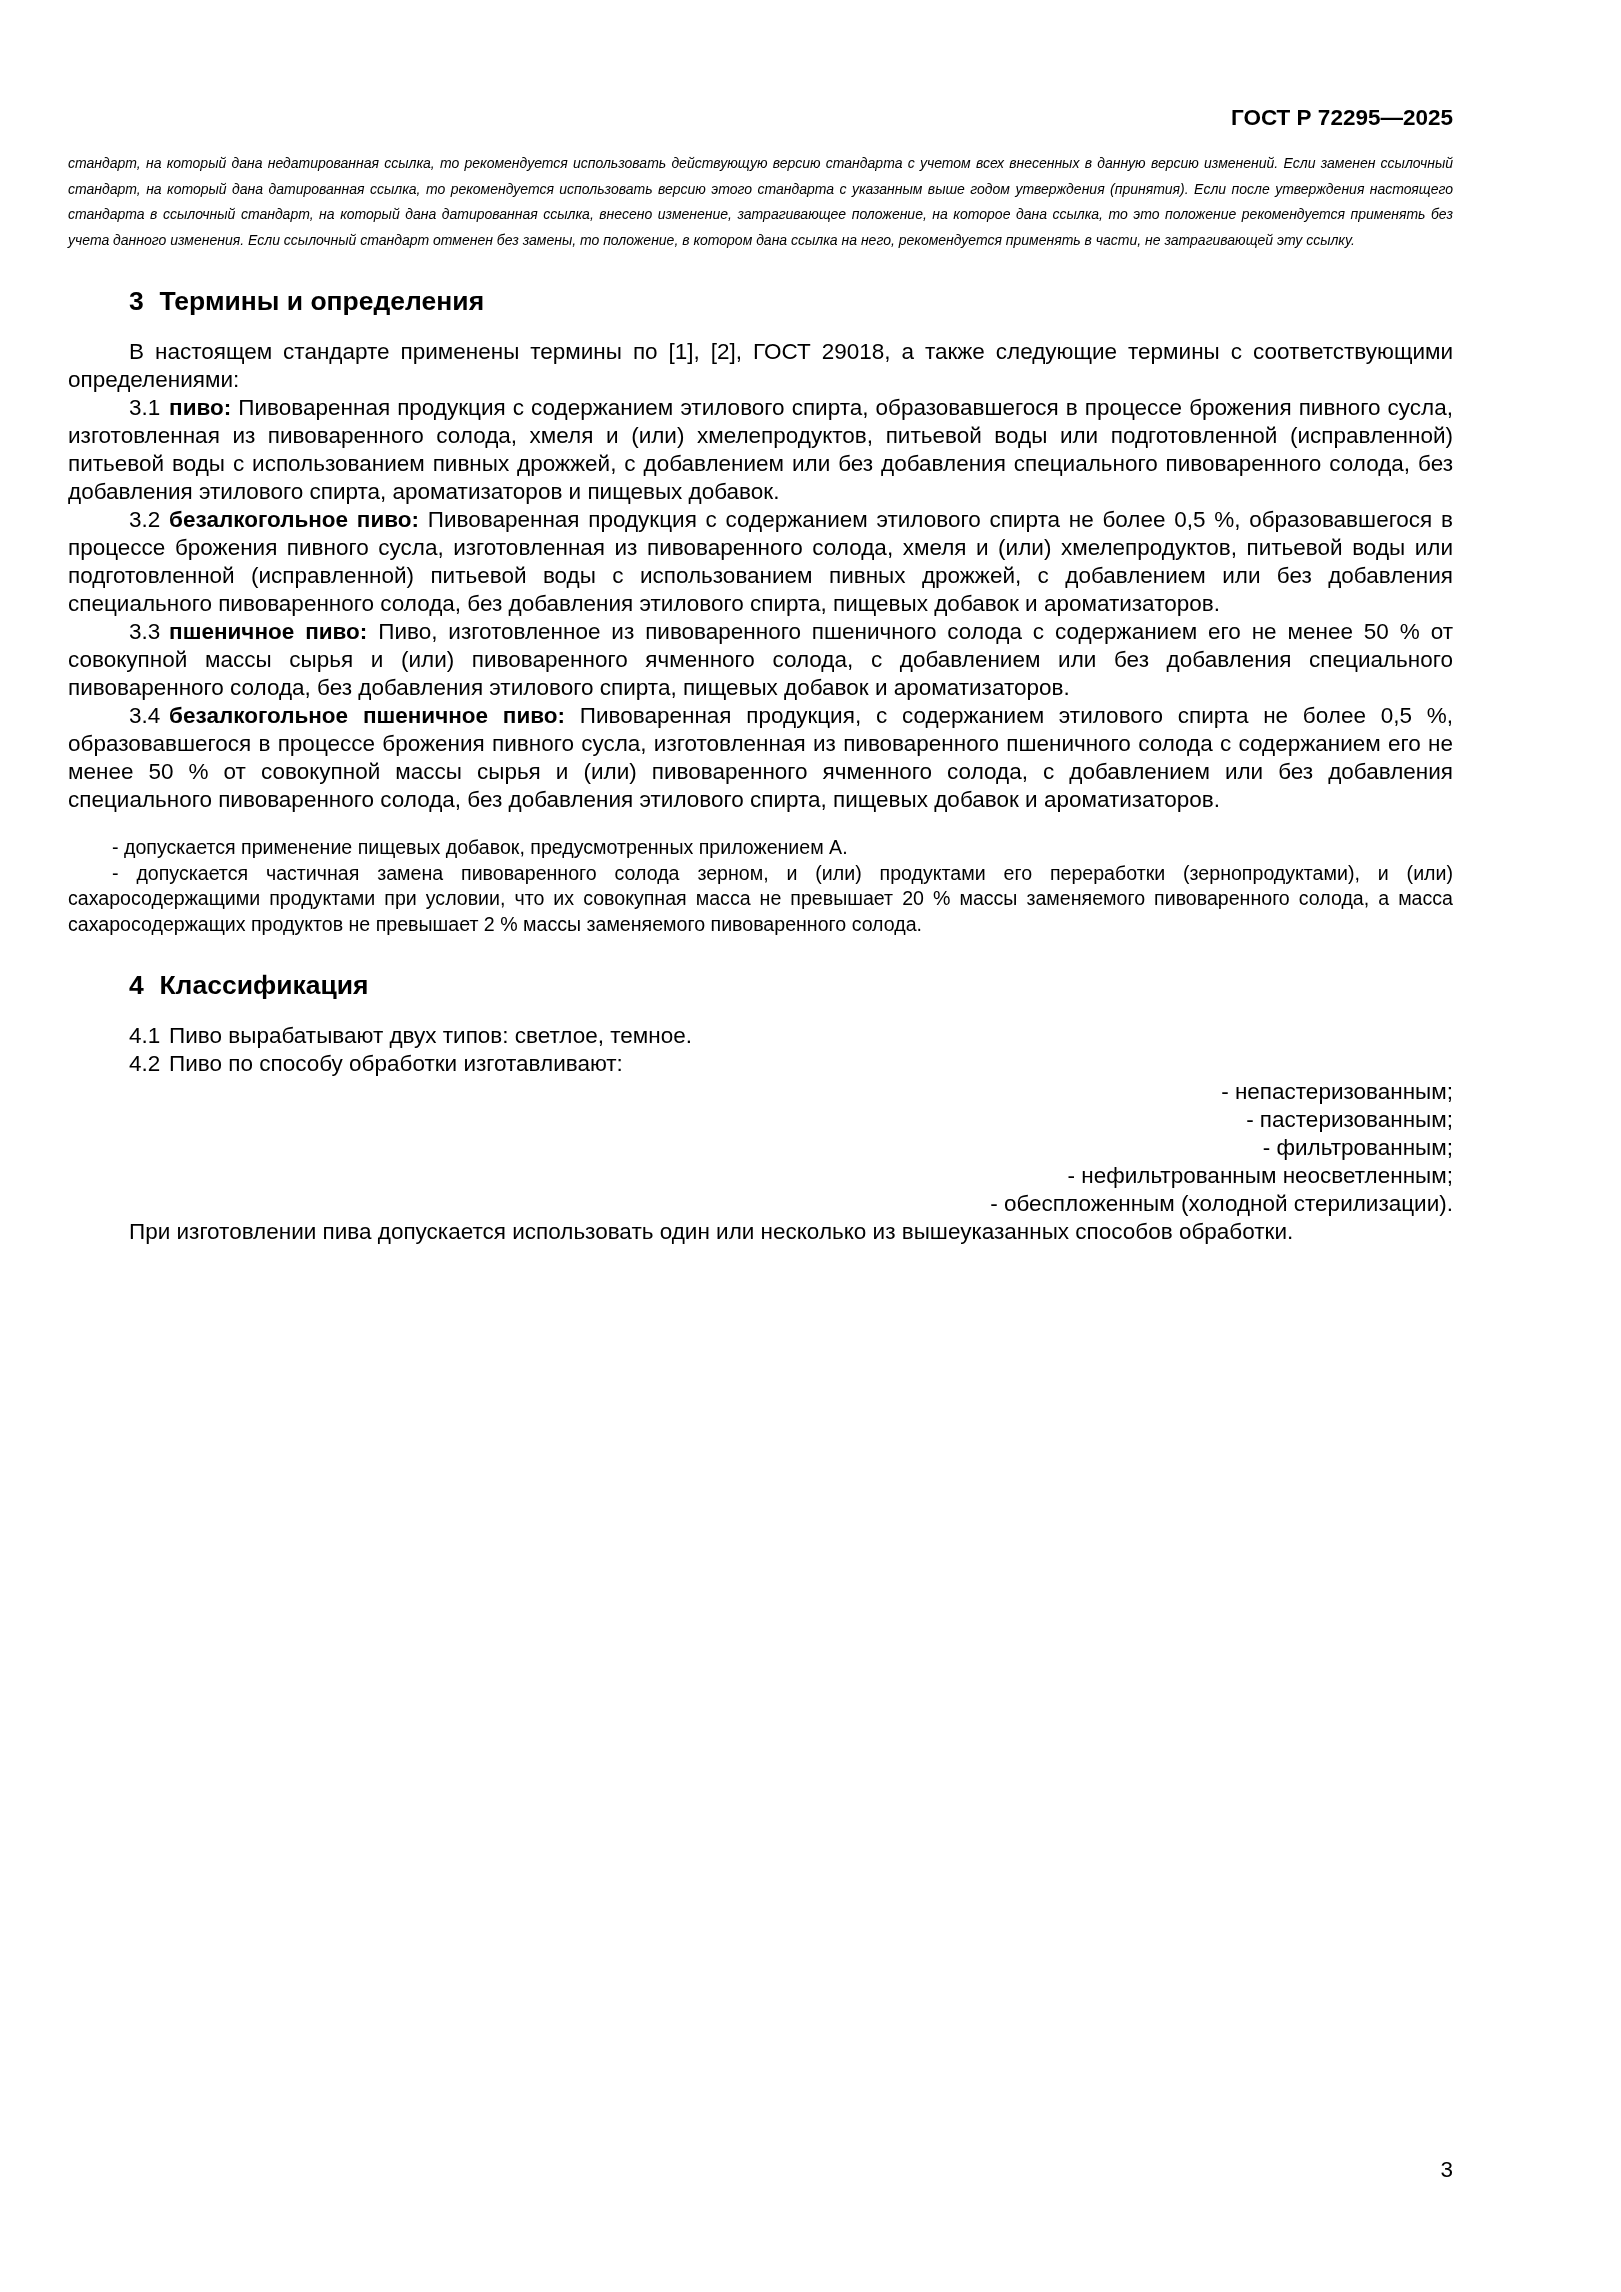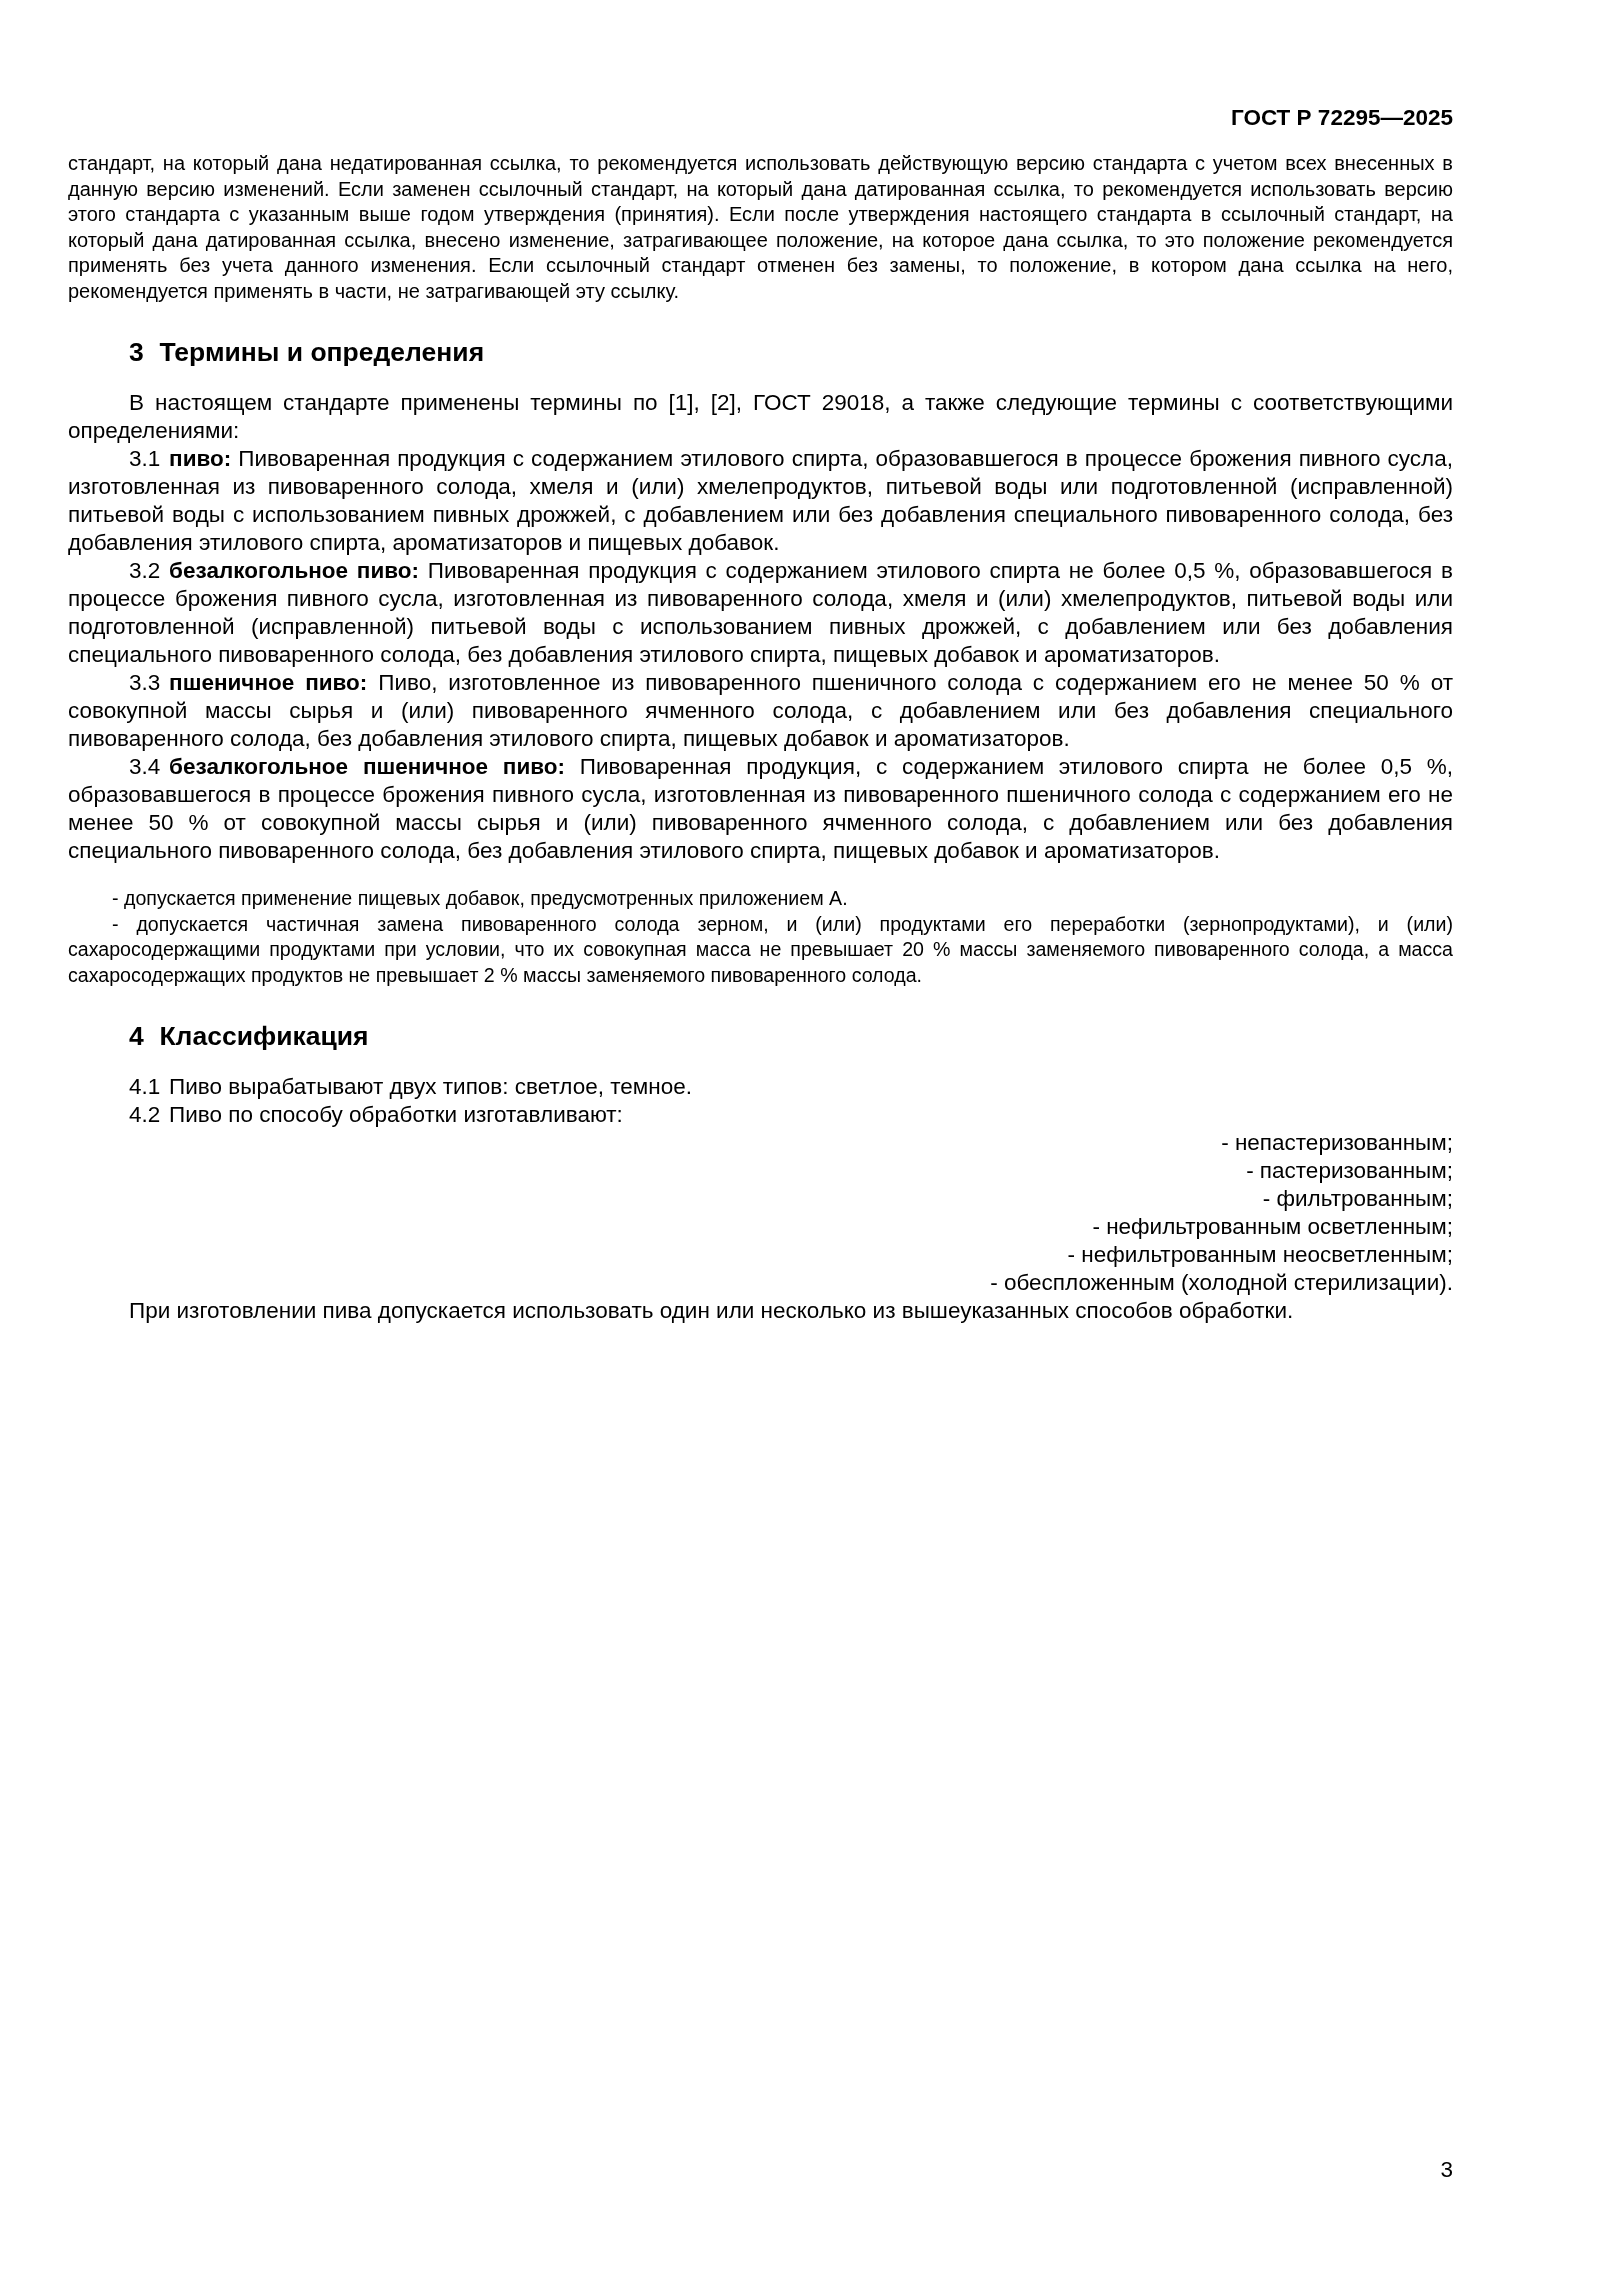--- a/index.html
+++ b/index.html
@@ -21,23 +21,24 @@
 
   .doc-header {
     text-align: right;
     font-weight: bold;
     font-size: 22.5px;
     line-height: 27.4px;
   }
 
   
   .small {
-    font-size: 20px;
+    font-size: 14px;
     line-height: 25.5px;
     text-align: justify;
+    font-style: italic;
   }
   .intro { margin: 19.6px 0 0 0; }
 
   .section-heading {
     font-size: 26.5px;
     line-height: 30px;
     font-weight: bold;
     margin: 33px 0 21.6px 0;
     padding-left: 61px;
   }
@@ -103,21 +104,20 @@
 
   <h2 class="section-heading"><span class="sec-num">4</span><span>Классификация</span></h2>
 
   <p class="para clause"><span class="term-num">4.1</span><span>Пиво вырабатывают двух типов: светлое, темное.</span></p>
 
   <p class="para clause"><span class="term-num">4.2</span><span>Пиво по способу обработки изготавливают:</span></p>
 
   <p class="para method">-  непастеризованным;</p>
   <p class="para method">-  пастеризованным;</p>
   <p class="para method">-  фильтрованным;</p>
-  <p class="para method">-  нефильтрованным осветленным;</p>
   <p class="para method">-  нефильтрованным неосветленным;</p>
   <p class="para method">-  обеспложенным (холодной стерилизации).</p>
 
   <p class="para closing">При изготовлении пива допускается использовать один или несколько из вышеуказанных способов обработки.</p>
 
   <div class="page-number">3</div>
 
 </div>
 
 

